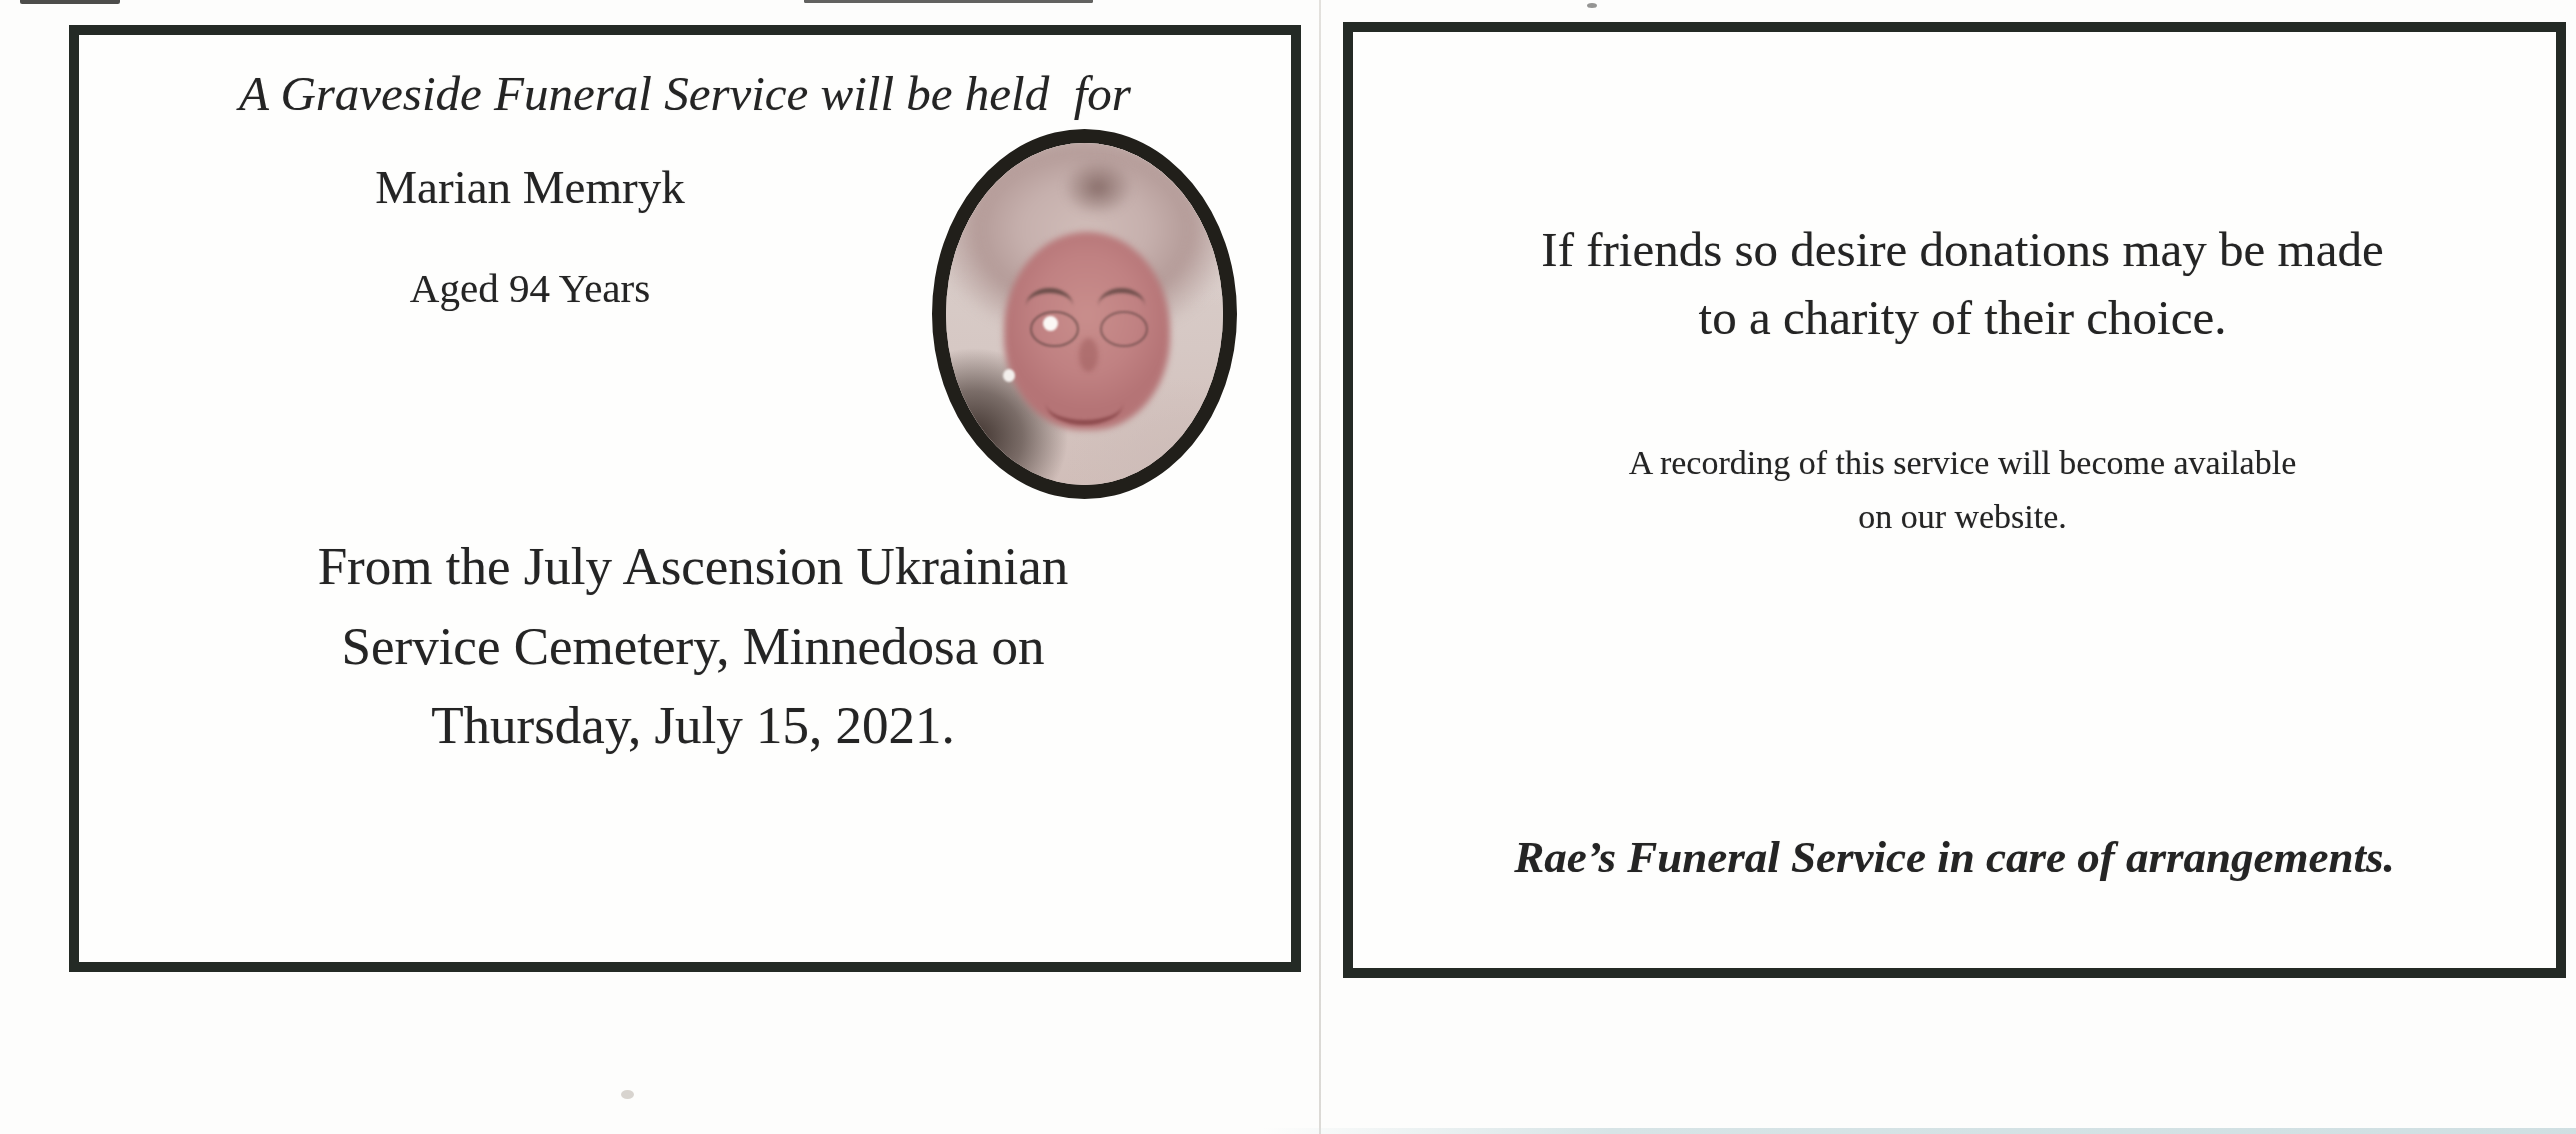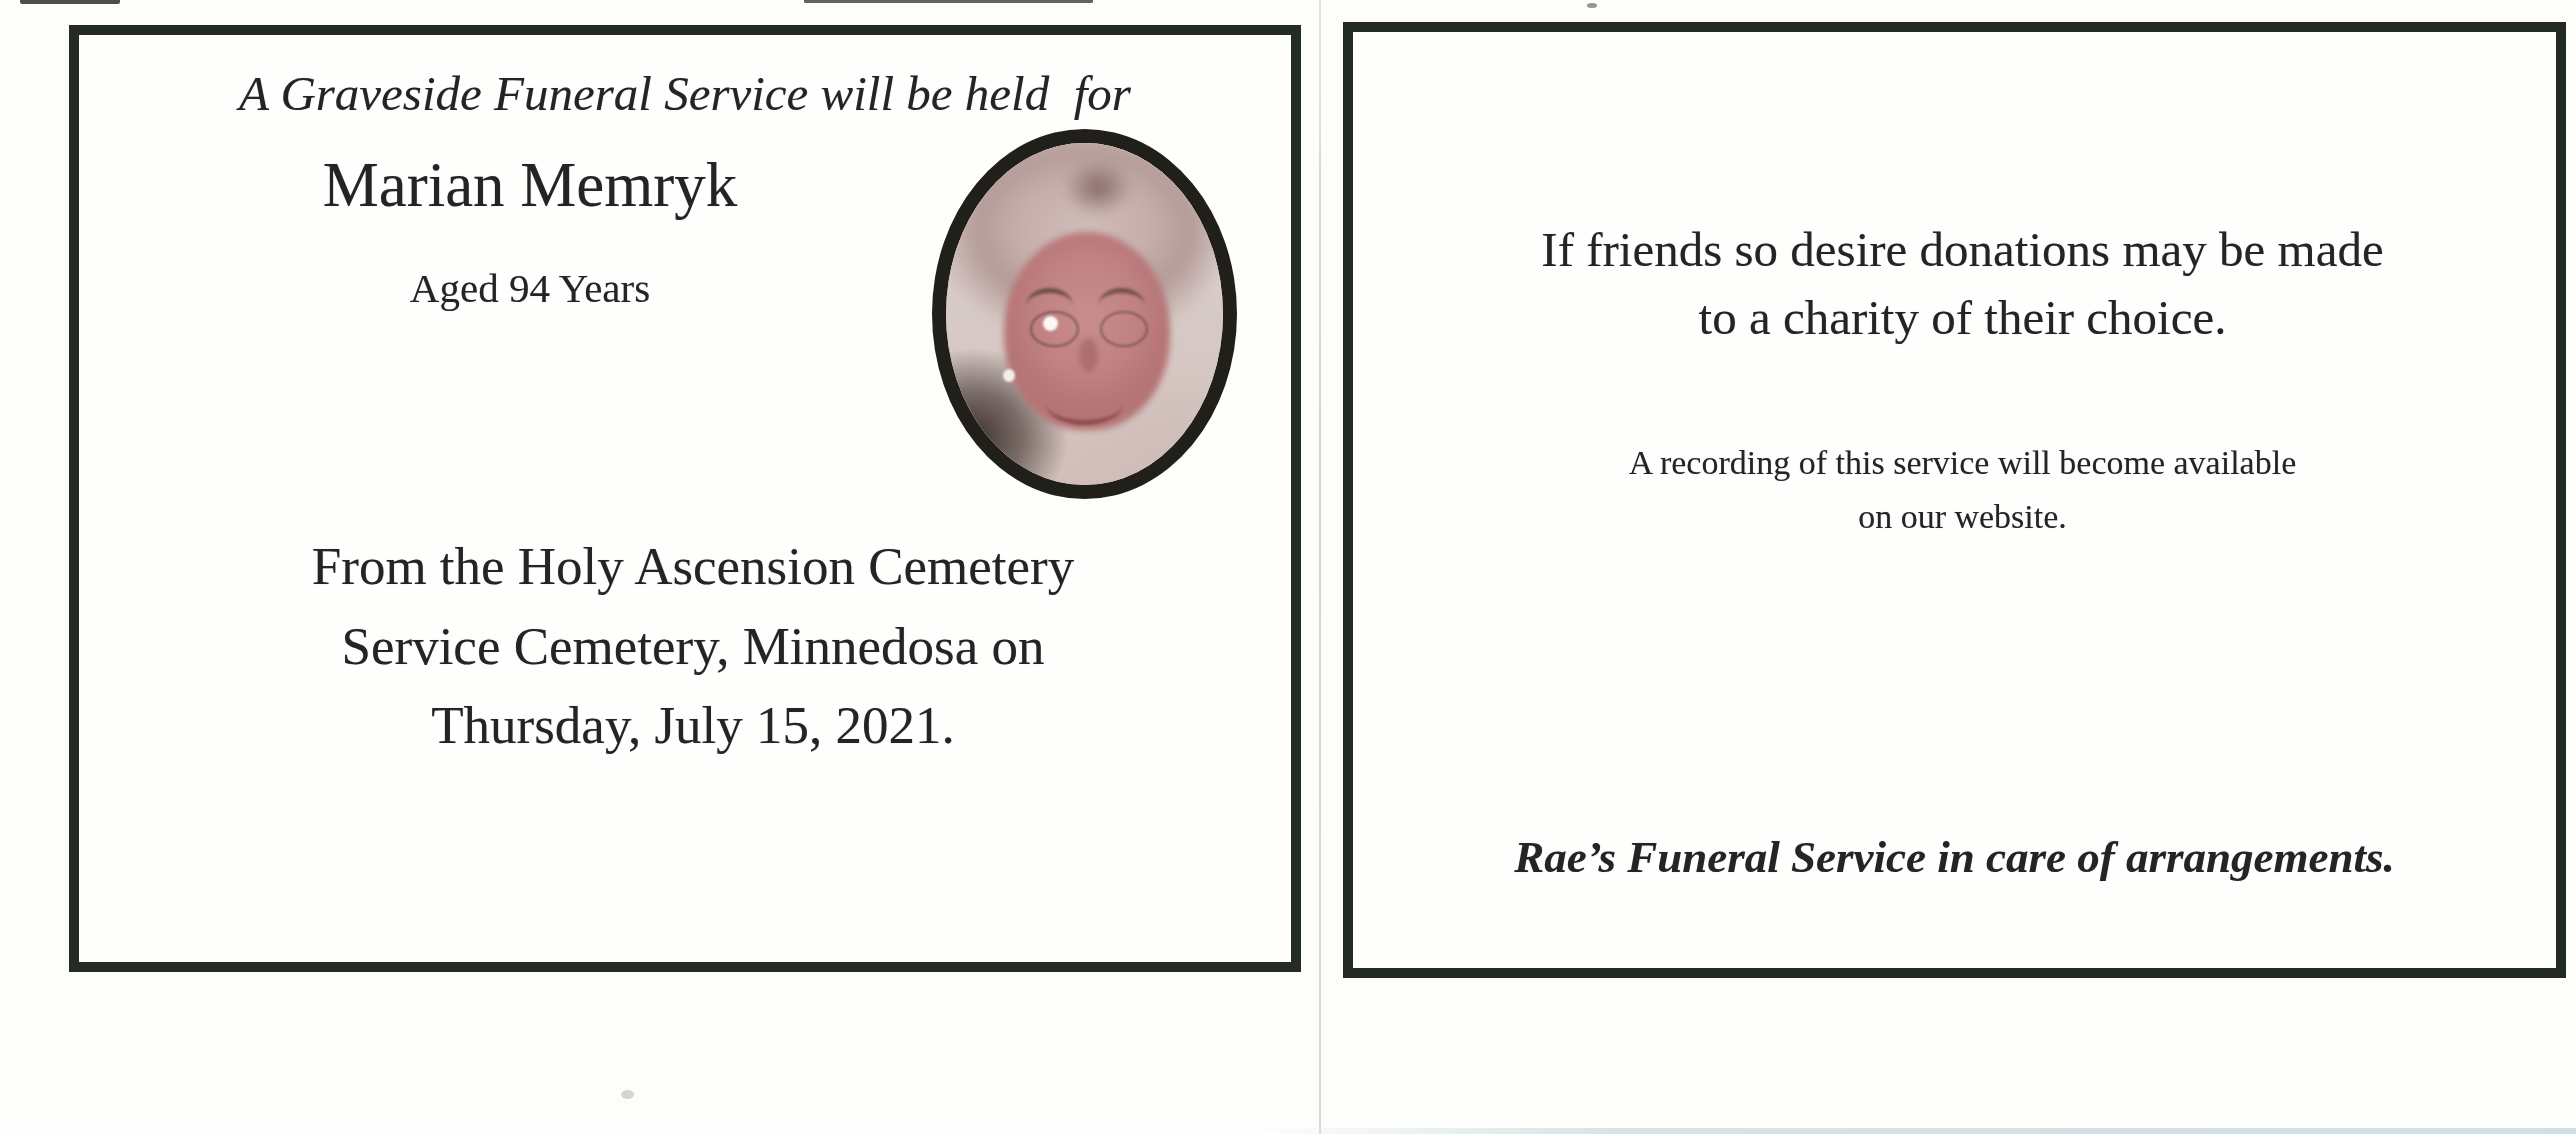--- a/index.html
+++ b/index.html
@@ -45,22 +45,22 @@
 
   
   .txt { position: absolute; text-align: center; text-shadow: 0 0 1px rgba(35,35,35,.28); }
 
   #lp-title {
     left: 5.2px; right: 5.2px; top: 28px;
     font-style: italic; font-size: 49px; line-height: 1.25;
     white-space: pre-wrap;
   }
   #lp-name {
-    left: 0; width: 902px; top: 113px;
-    font-size: 63px; line-height: 1.2;
+    left: 0; width: 902px; top: 124px;
+    font-size: 47px; line-height: 1.2;
   }
   #lp-age {
     left: 0; width: 902px; top: 229px;
     font-size: 41px; line-height: 1.2;
   }
   #lp-details {
     left: 0; right: 0; top: 492px;
     font-size: 53px; line-height: 1.5;
   }
   #lp-details span, #rp-donations span, #rp-recording span { display: block; padding-left: 16px; }
@@ -196,21 +196,21 @@
       <div class="layer" id="ph-brow-right"></div>
       <div class="layer" id="ph-glasses-left"></div>
       <div class="layer" id="ph-glasses-right"></div>
       <div class="layer" id="ph-glint"></div>
       <div class="layer" id="ph-nose"></div>
       <div class="layer" id="ph-smile"></div>
       <div class="layer" id="ph-earring"></div>
     </div>
 
     <div class="txt" id="lp-details">
-      <span>From the Holy Ascension Cemetery</span>
+      <span>From the July Ascension Ukrainian</span>
       <span>Service Cemetery, Minnedosa on</span>
       <span>Thursday, July 15, 2021.</span>
     </div>
   </div>
 
   <div class="panel" id="panel-right">
     <div class="txt" id="rp-donations">
       <span>If friends so desire donations may be made</span>
       <span>to a charity of their choice.</span>
     </div>

